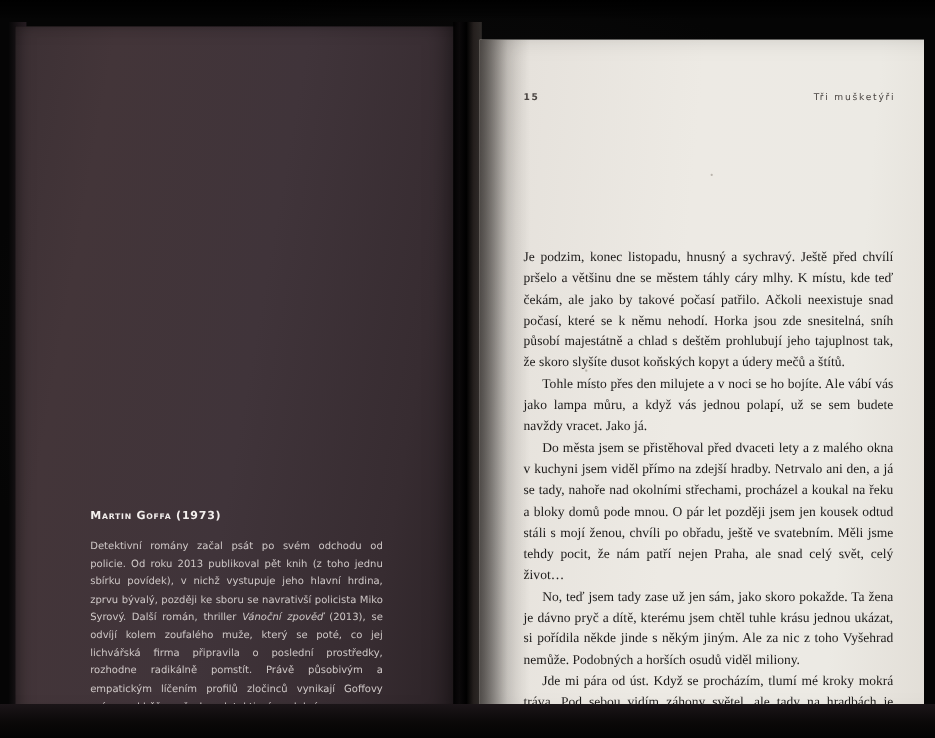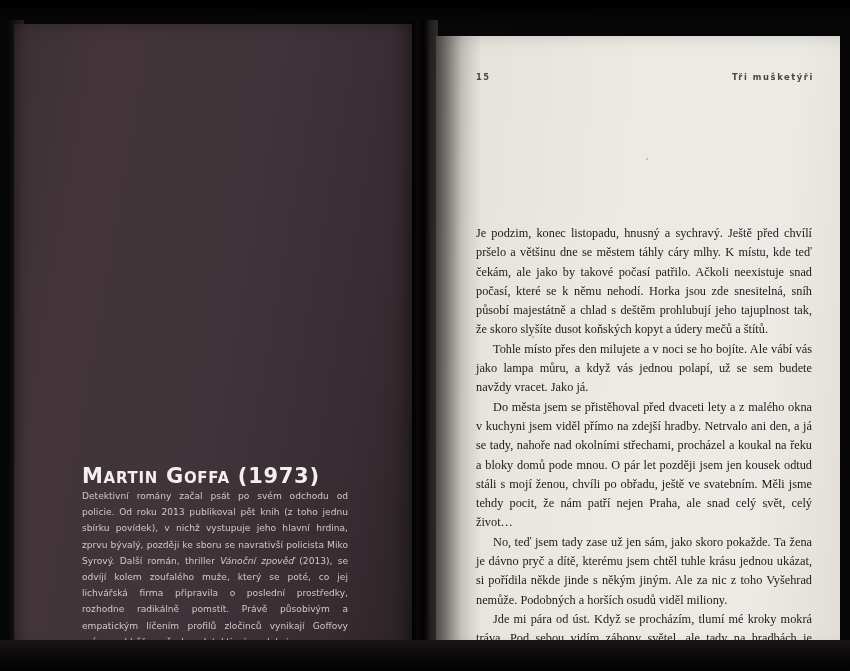--- a/index.html
+++ b/index.html
@@ -70,24 +70,24 @@
   .author-block {
     position: absolute;
     left: 68px;
     top: 440px;
     width: 266px;
     color: #e9e4e2;
   }
   .author-name {
     font-family: "DejaVu Sans", sans-serif;
     font-weight: bold;
-    font-size: 21px;
+    font-size: 10px;
     letter-spacing: 0.7px;
     color: #f3efed;
-    margin: 0 0 0 0;
+    margin: 0 0 14px 0;
     font-variant: small-caps;
     text-transform: none;
   }
   .author-bio {
     font-family: "DejaVu Sans", sans-serif;
     font-size: 9.1px;
     line-height: 16.2px;
     color: #cfc8c7;
     text-align: justify;
     margin: 0;
@@ -136,21 +136,21 @@
     right: 26px;
     display: flex;
     justify-content: space-between;
     align-items: baseline;
     font-family: "DejaVu Sans", sans-serif;
     font-size: 8.3px;
     letter-spacing: 1.3px;
     color: #4a4542;
   }
   .folio { font-weight: bold; letter-spacing: 1.5px; }
-  .rh-title { font-weight: bold; letter-spacing: 1.6px; }
+  .rh-title { font-weight: normal; letter-spacing: 1.6px; margin-top: 11px; }
 
   .body-text {
     position: absolute;
     left: 40px;
     top: 188px;
     width: 336px;
     font-family: "Liberation Serif", serif;
     font-size: 12.3px;
     line-height: 19.3px;
     color: #1d1b1a;

